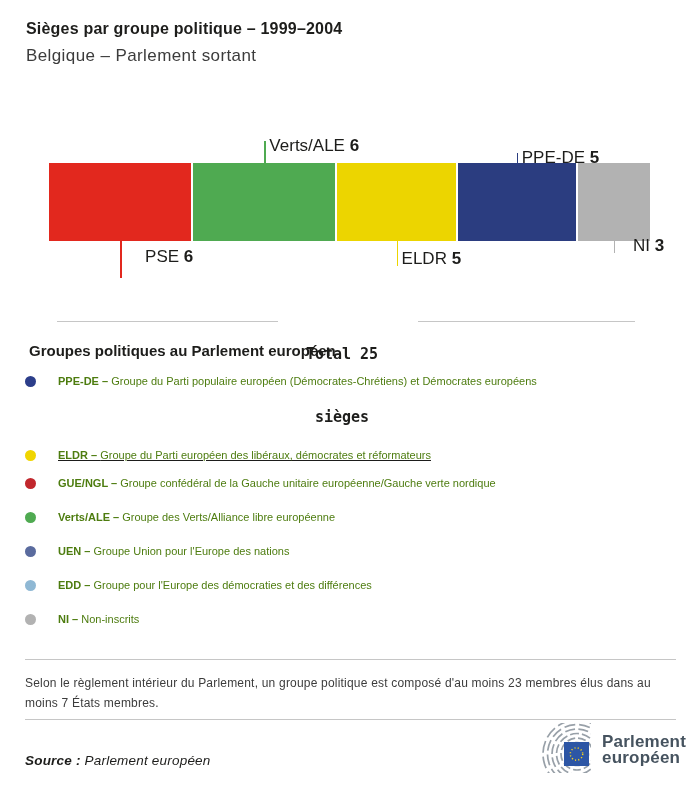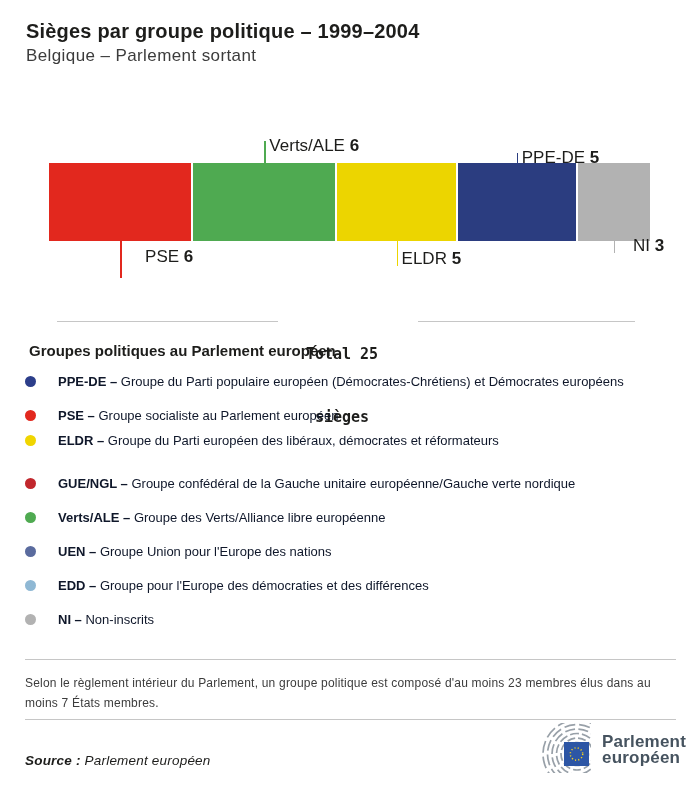--- a/index.html
+++ b/index.html
@@ -7,21 +7,21 @@
     position:relative;
     width:700px;height:786px;
     font-family:"Liberation Sans",sans-serif;
     color:#1d1d1b;
     overflow:hidden;
   }
   .abs{position:absolute;}
 
   .title{
     left:26px;top:20px;
-    font-size:20px;font-weight:bold;color:#1d1d1b;
+    font-size:16px;font-weight:bold;color:#1d1d1b;
     letter-spacing:0.2px;
   }
   .subtitle{
     left:26px;top:46px;
     font-size:17px;font-weight:normal;color:#3c3c3c;
     letter-spacing:0.4px;
   }
 
   
   #seats-chart{left:0;top:0;width:700px;height:300px;position:absolute;}
@@ -50,21 +50,21 @@
   }
   #legend-list{position:absolute;left:0;top:0;width:700px;height:650px;}
   .legend-row{
     position:absolute;left:25px;height:17px;
     display:flex;align-items:center;
   }
   .legend-dot{
     width:11px;height:11px;border-radius:50%;
     flex:0 0 11px;margin-right:16px;
   }
-  .legend-text{font-size:13px;color:#0f172a;white-space:nowrap;line-height:17px;padding-left:6px;}
+  .legend-text{font-size:11px;color:#4d7c0f;white-space:nowrap;line-height:17px;padding-left:6px;}
   .legend-text b{font-weight:bold;}
 
   #sep-top{left:25px;top:659px;width:651px;}
   #sep-bottom{left:25px;top:719px;width:651px;}
   .footnote{
     left:25px;top:673px;
     font-size:12px;line-height:20px;color:#3c3c3c;
     letter-spacing:0.2px;
   }
 
@@ -111,25 +111,21 @@
 </div>
 <div class="rule" id="total-left-rule"></div>
 <div class="rule" id="total-right-rule"></div>
 
 <div class="abs legend-heading">Groupes politiques au Parlement européen</div>
 <div id="legend-list">
     <div class="legend-row" style="top: 373px;">
       <span class="legend-dot" style="background: rgb(44, 62, 138);"></span>
       <span class="legend-text"><b>PPE-DE – </b><span>Groupe du Parti populaire européen (Démocrates-Chrétiens) et Démocrates européens</span></span>
     </div>
-    <div class="legend-row" style="top: 407px;">
-      <span class="legend-dot" style="background: rgb(226, 40, 30);"></span>
-      <span class="legend-text"><b>PSE – </b><span>Groupe socialiste au Parlement européen</span></span>
-    </div>
-    <div class="legend-row" style="top: 432px;">
+    <div class="legend-row" style="top: 447px; text-decoration: underline;">
       <span class="legend-dot" style="background: rgb(240, 213, 0);"></span>
       <span class="legend-text"><b>ELDR – </b><span>Groupe du Parti européen des libéraux, démocrates et réformateurs</span></span>
     </div>
     <div class="legend-row" style="top: 509px;">
       <span class="legend-dot" style="background: rgb(79, 170, 81);"></span>
       <span class="legend-text"><b>Verts/ALE – </b><span>Groupe des Verts/Alliance libre européenne</span></span>
     </div>
     <div class="legend-row" style="top: 475px;">
       <span class="legend-dot" style="background: rgb(193, 39, 45);"></span>
       <span class="legend-text"><b>GUE/NGL – </b><span>Groupe confédéral de la Gauche unitaire européenne/Gauche verte nordique</span></span>

